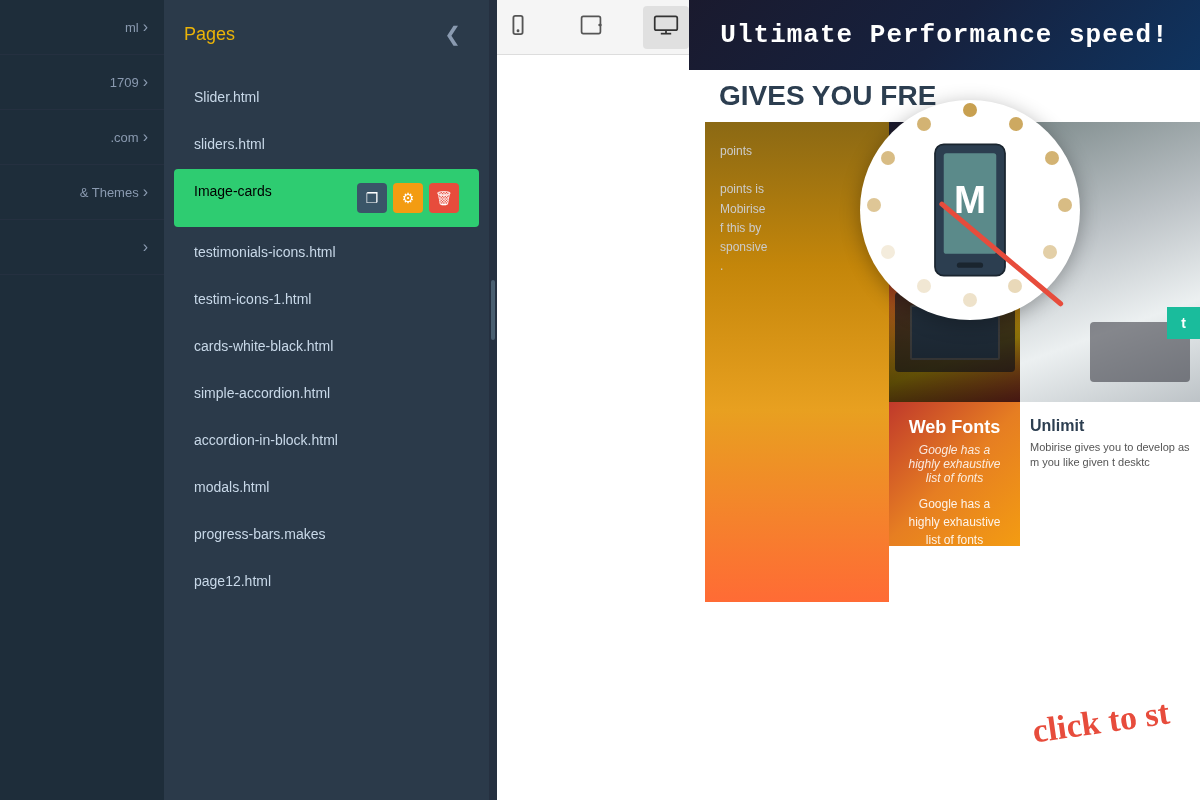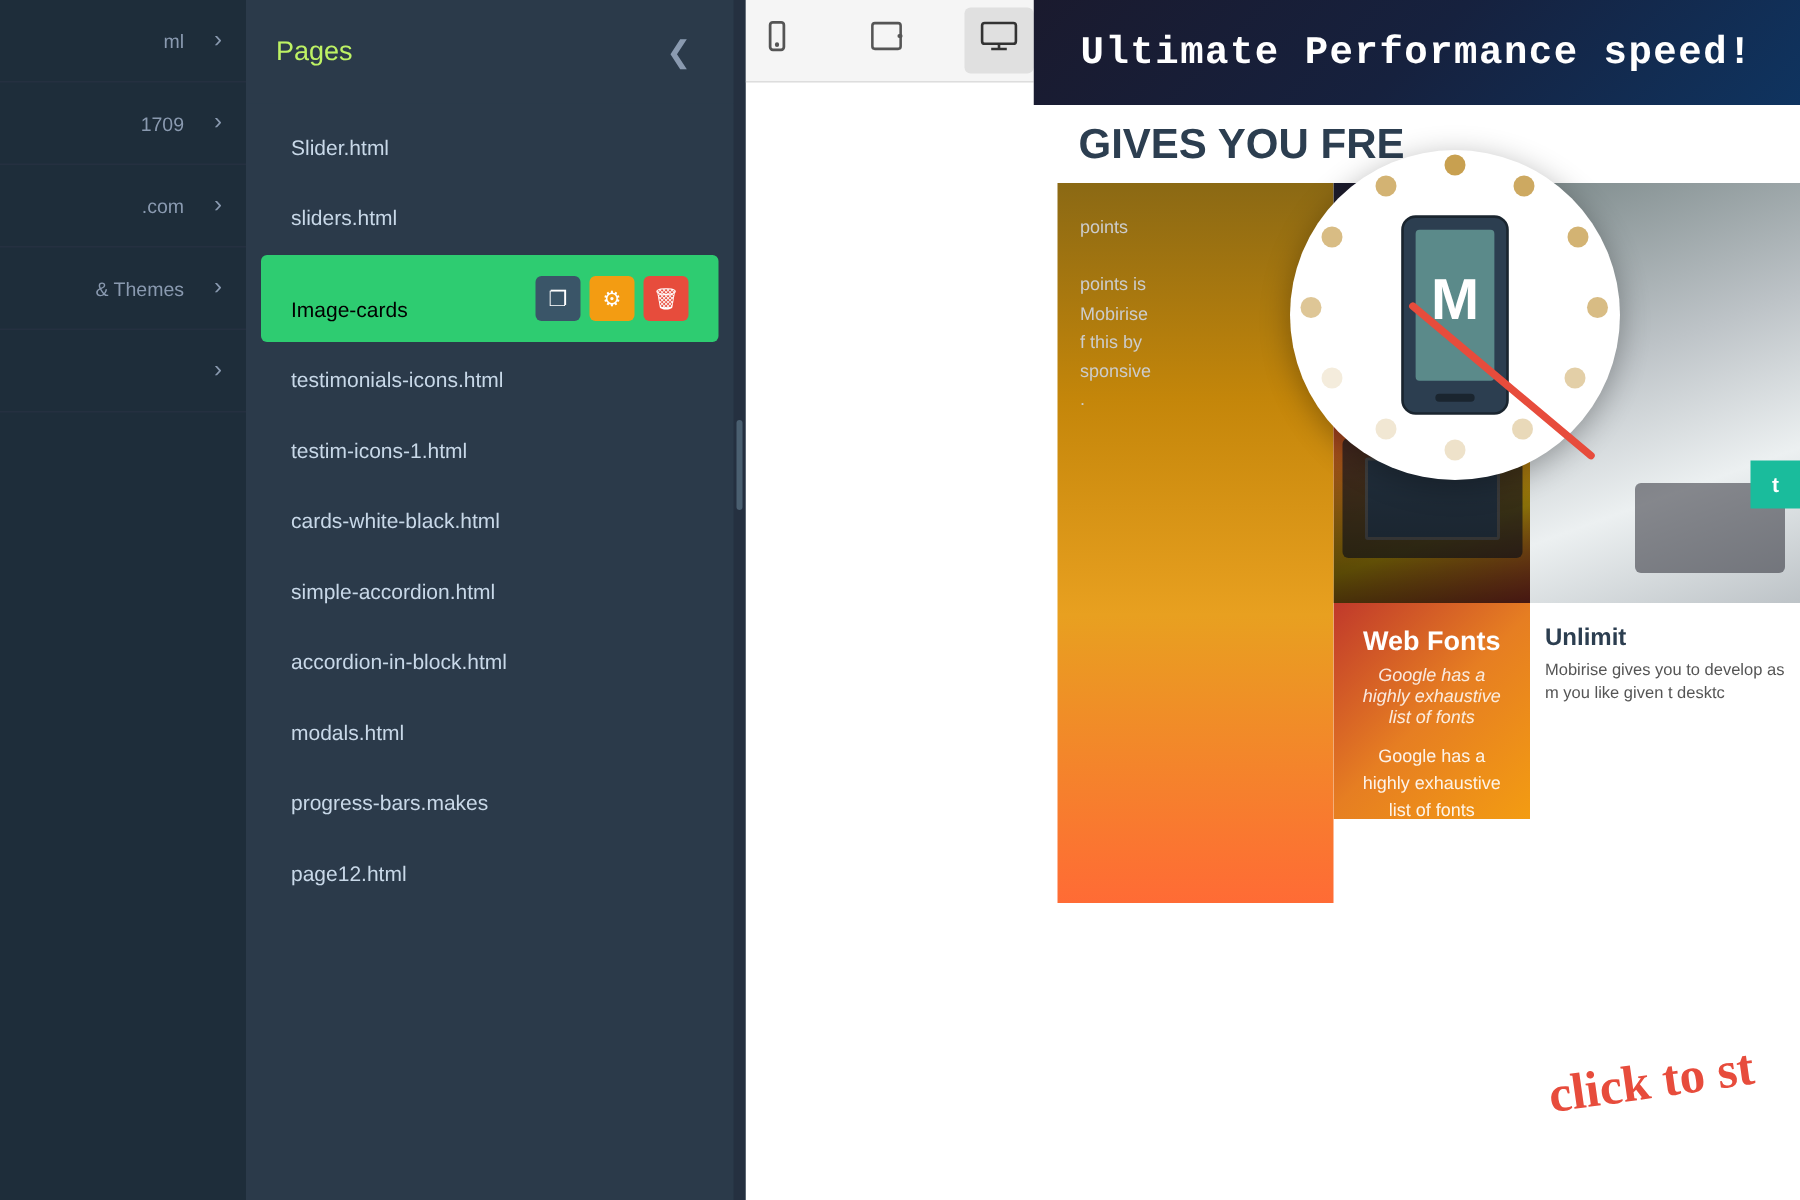--- a/index.html
+++ b/index.html
@@ -20,21 +20,21 @@
       align-items: center;
       justify-content: flex-end;
       padding: 18px 16px;
       border-bottom: 1px solid #253040;
       cursor: pointer;
     }
 
     .left-strip-item .label {
       color: #8a9ab0;
       font-size: 13px;
-      margin-right: 20px;
+      margin-right: 4px;
     }
 
     .chevron-right {
       color: #8a9ab0;
       font-size: 16px;
     }
 
     
     .pages-panel {
       width: 325px;
@@ -47,21 +47,21 @@
 
     .pages-header {
       display: flex;
       align-items: center;
       justify-content: space-between;
       padding: 18px 20px;
       background: #2b3a4a;
     }
 
     .pages-header-title {
-      color: #bef264;
+      color: #eab308;
       font-size: 18px;
       font-weight: 500;
     }
 
     .pages-collapse-btn {
       color: #8a9ab0;
       font-size: 20px;
       cursor: pointer;
       background: none;
       border: none;
@@ -75,21 +75,21 @@
     }
 
     .pages-list::-webkit-scrollbar { width: 4px; }
     .pages-list::-webkit-scrollbar-track { background: #2b3a4a; }
     .pages-list::-webkit-scrollbar-thumb { background: #4a5f70; border-radius: 2px; }
 
     .page-item {
       padding: 14px 20px;
       cursor: pointer;
       display: flex;
-      align-items: flex-end;
+      align-items: flex-start;
       justify-content: space-between;
       margin: 3px 10px;
       border-radius: 4px;
     }
 
     .page-item.active {
       background: #2ecc71;
     }
 
     .page-item-label {

